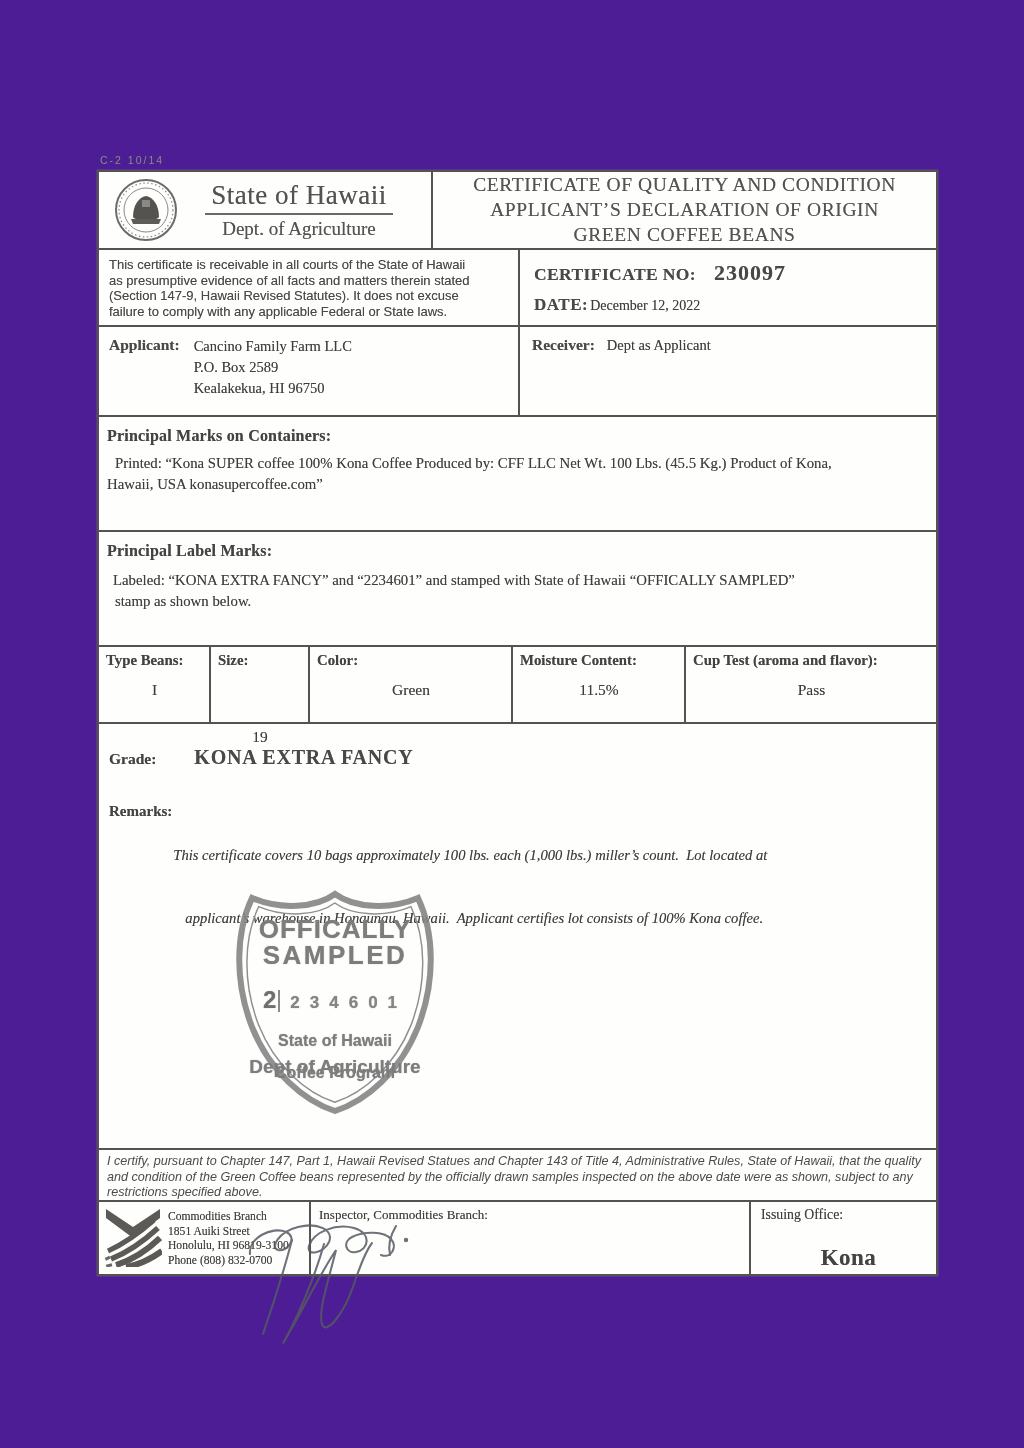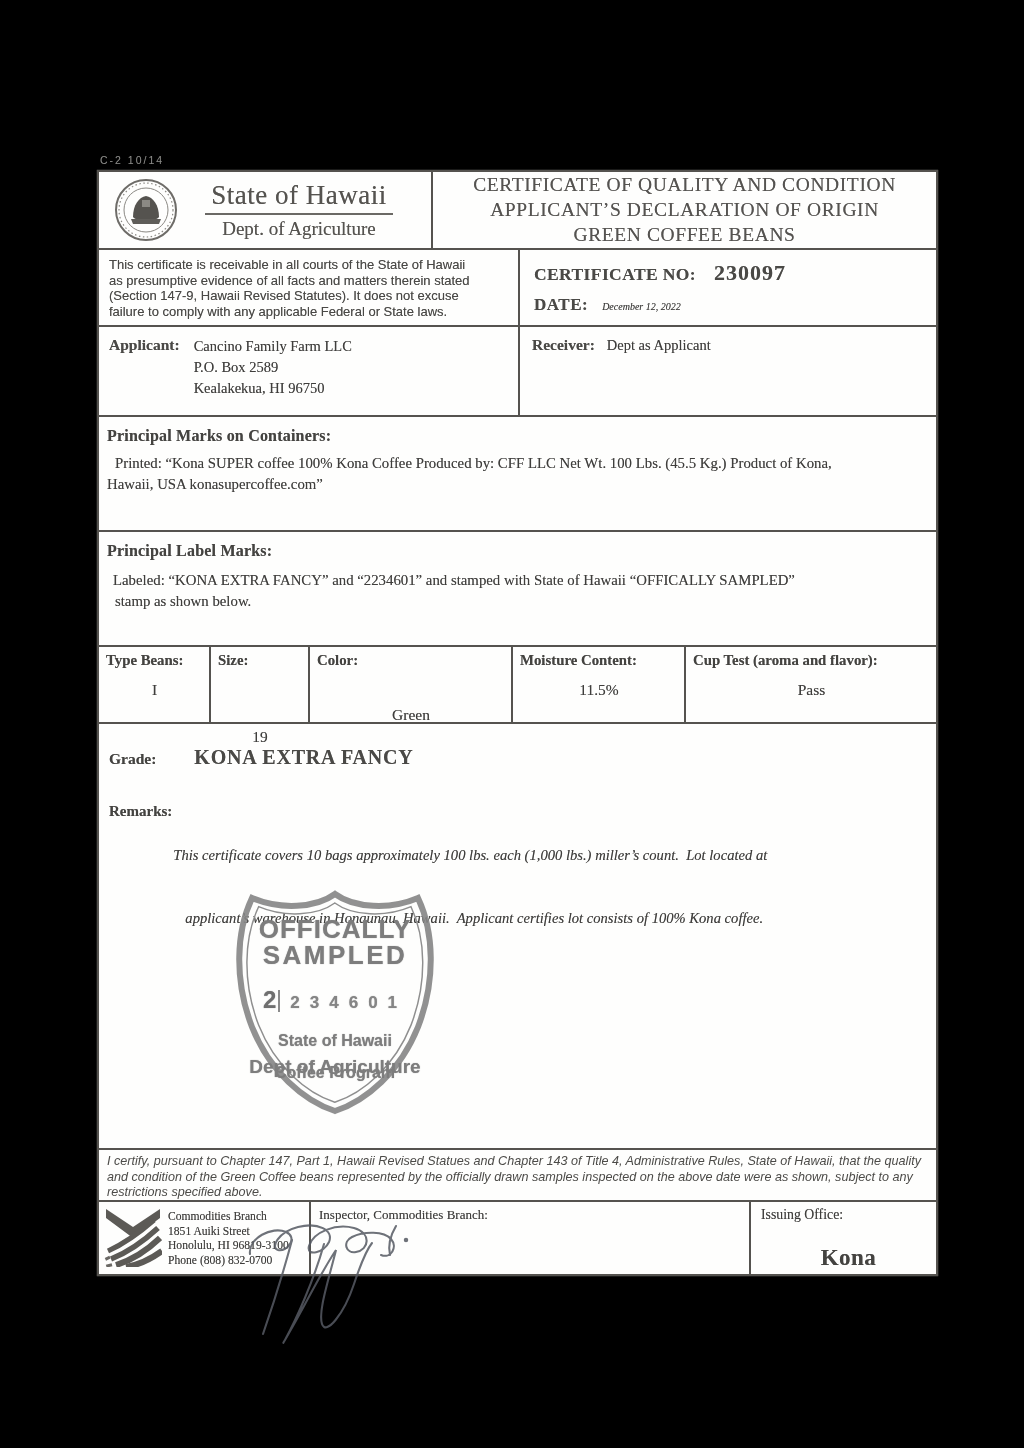--- a/index.html
+++ b/index.html
@@ -1,20 +1,20 @@
 <!DOCTYPE html>
 <html><head>
 <meta charset="utf-8">
 <style>
   html,body{margin:0;padding:0;}
   body{background:#ffffff;}
   .page{
     position:relative;
     width:1024px;height:1448px;
-    background:#000000;
+    background:#4c1d95;
     overflow:hidden;
     font-family:"Liberation Serif", serif;
     color:#3f3e3c;
   }
   .ink{ text-shadow:0 0 0.6px rgba(70,70,70,0.55); }
 
   .form-code{
     position:absolute;left:100px;top:154px;
     font-family:"Liberation Sans", sans-serif;
     font-size:10.5px;color:#8a8a87;letter-spacing:2px;
@@ -47,21 +47,21 @@
   
   .sec-certno{height:77px;}
   .notice-cell{width:419px;padding:7px 10px 0 10px;
     font-family:"Liberation Sans", sans-serif;font-size:13px;line-height:15.5px;color:#4a4946;}
   .certno-cell{flex:1;padding:10px 0 0 14px;}
   .certno-line{display:flex;align-items:baseline;}
   .certno-label{font-size:17.5px;font-weight:bold;color:#4a4946;letter-spacing:0.4px;}
   .certno-value{font-size:22px;font-weight:bold;color:#4a4946;margin-left:18px;letter-spacing:1px;}
   .date-line{display:flex;align-items:baseline;margin-top:9px;}
   .date-label{font-size:17px;font-weight:bold;color:#4a4946;letter-spacing:0.5px;}
-  .date-value{font-size:10px;margin-left:14px;font-style:italic;}
+  .date-value{font-size:14px;margin-left:2px;}
 
   
   .sec-parties{height:90px;}
   .applicant-cell{width:419px;padding:9px 0 0 10px;display:flex;}
   .party-label{font-size:15.5px;font-weight:bold;color:#4a4946;}
   .applicant-block{margin-left:14px;font-size:14.5px;line-height:21px;}
   .receiver-cell{flex:1;padding:9px 0 0 12px;display:flex;}
   .receiver-value{margin-left:12px;font-size:14.5px;padding-top:1px;}
 
   
@@ -69,21 +69,21 @@
   .marks-heading{font-size:16px;font-weight:bold;color:#444340;letter-spacing:0.2px;}
   .marks-line{font-size:14.8px;line-height:21px;white-space:pre-wrap;}
   .marks-line.l1{margin-top:8px;padding-left:8px;}
   .marks-line.l2{padding-left:0;}
   .lbl-line.l1{margin-top:10px;padding-left:6px;}
   .lbl-line.l2{padding-left:8px;}
 
   
   .sec-table{height:77px;}
   .bt-cell{padding:5px 6px 0 7px;display:flex;flex-direction:column;}
-  .bt-c0{width:110px;} .bt-c1{width:99px;gap:47px;} .bt-c2{width:203px;gap:25px;} .bt-c3{width:173px;} .bt-c4{flex:1;}
+  .bt-c0{width:110px;} .bt-c1{width:99px;gap:47px;} .bt-c2{width:203px;} .bt-c3{width:173px;} .bt-c4{flex:1;}
   .bt-label{font-size:14.8px;font-weight:bold;color:#444340;}
   .bt-value{font-size:15.5px;text-align:center;margin-top:12px;}
 
   
   .sec-grade{height:426px;}
   .grade-line{display:flex;align-items:baseline;padding:22px 0 0 10px;}
   .grade-label{font-size:15.5px;font-weight:bold;color:#444340;}
   .grade-value{font-size:20px;font-weight:bold;color:#4a4946;margin-left:38px;letter-spacing:0.8px;}
   .remarks-line{display:flex;padding:34px 14px 0 10px;}
   .remarks-label{font-size:15px;font-weight:bold;color:#444340;flex:0 0 auto;}

